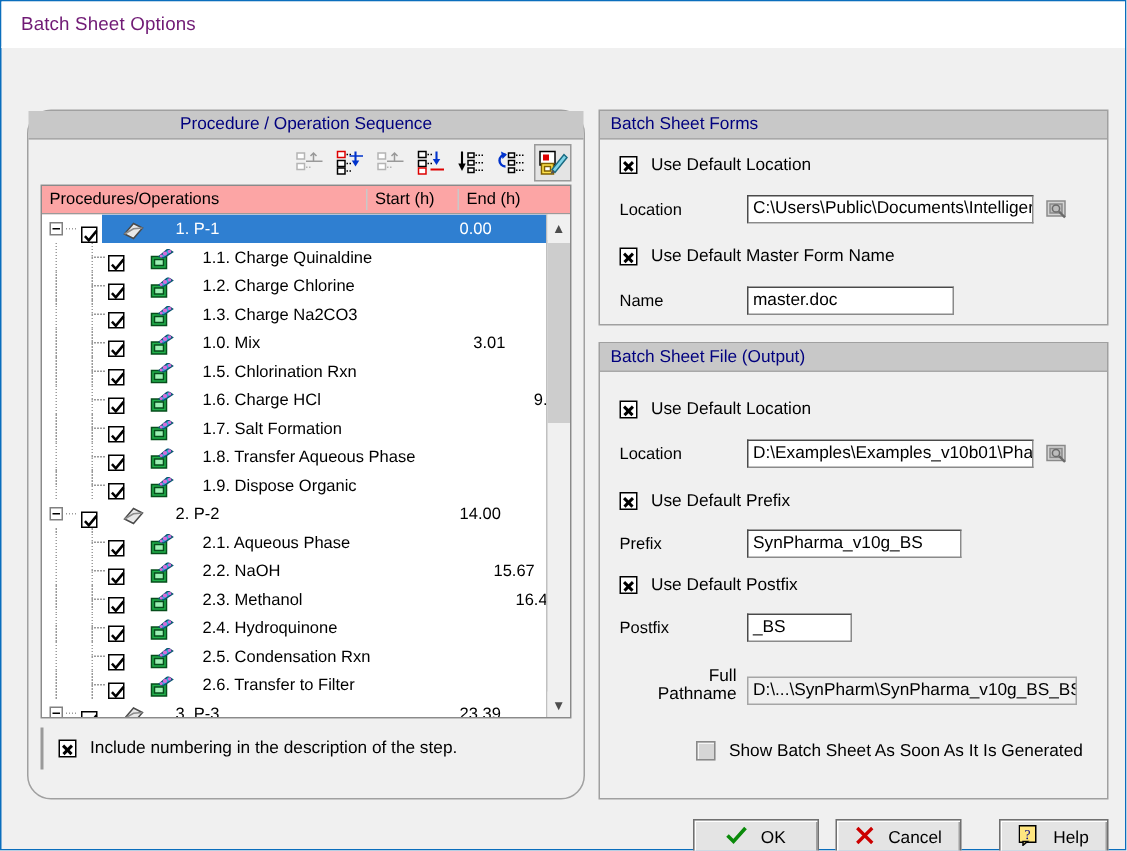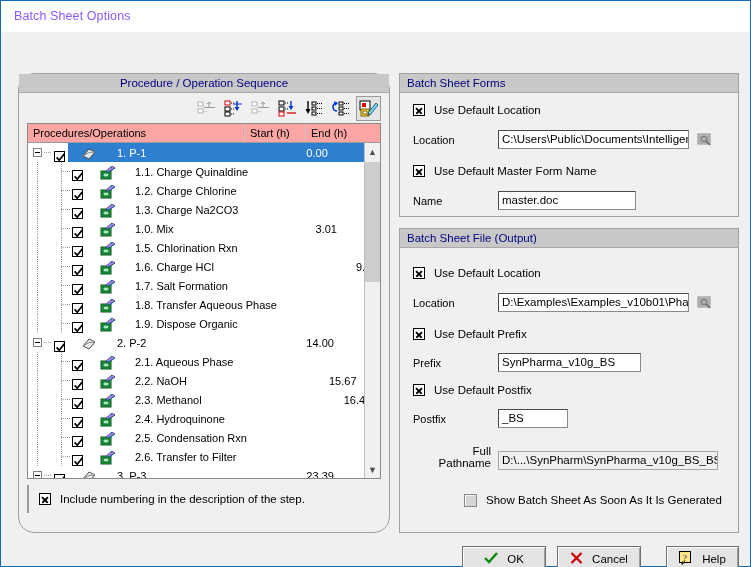--- a/index.html
+++ b/index.html
@@ -20,21 +20,21 @@
     border:1px solid #0a6ebd;
     background:#f0f0f0;
   }
   #titlebar {
     height:31px; background:#ffffff;
     display:flex; align-items:center;
     padding-left:13px;
     border-bottom:1px solid #ffffff;
   }
   #titlebar .ttl {
-    font-size:12.5px; color:#8b5cf6; letter-spacing:.1px;
+    font-size:12.5px; color:#701a75; letter-spacing:.1px;
   }
   #clientarea {
     position:absolute; left:1px; top:32px; right:1px; bottom:1px;
     background:#f0f0f0;
   }
 
   
   .group {
     position:absolute;
     background:#f0f0f0;
@@ -164,21 +164,21 @@
     position:absolute; left:8px; top:411px; width:354px; height:28px;
     border-left:2px solid #9a9a9a;
     display:flex; align-items:center;
     padding-left:10px;
   }
 
   
   #formspanel { left:397px; top:40px; width:340px; height:144px; }
   #filepanel  { left:397px; top:195px; width:340px; height:305px; }
 
-  .chkrow { position:absolute; display:flex; }
+  .chkrow { position:absolute; display:flex; align-items:center; }
   .xbox {
     width:12px; height:12px; border:1px solid #000; background:#fff;
     position:relative; margin-right:9px; flex:none;
   }
   .xbox.x:before, .xbox.x:after {
     content:""; position:absolute; left:1px; top:4.5px; width:8px; height:1.6px; background:#000;
   }
   .xbox.x:before { transform:rotate(45deg); }
   .xbox.x:after  { transform:rotate(-45deg); }
   .gbox {

